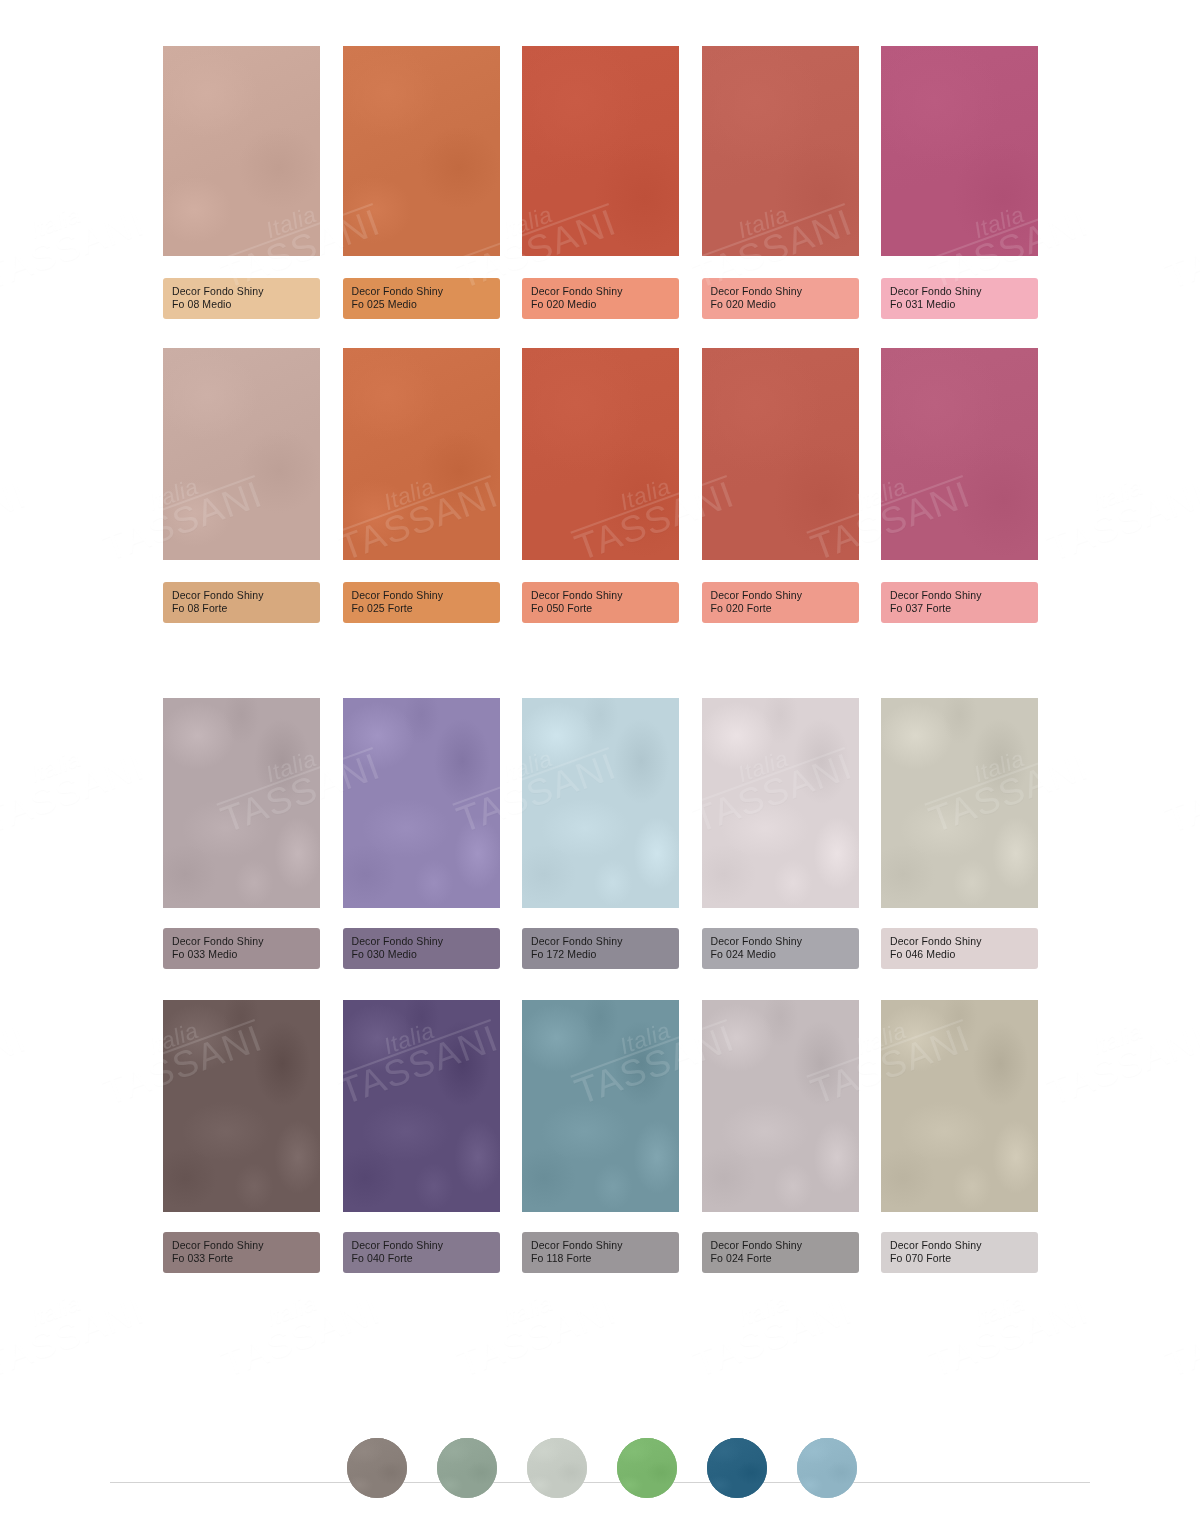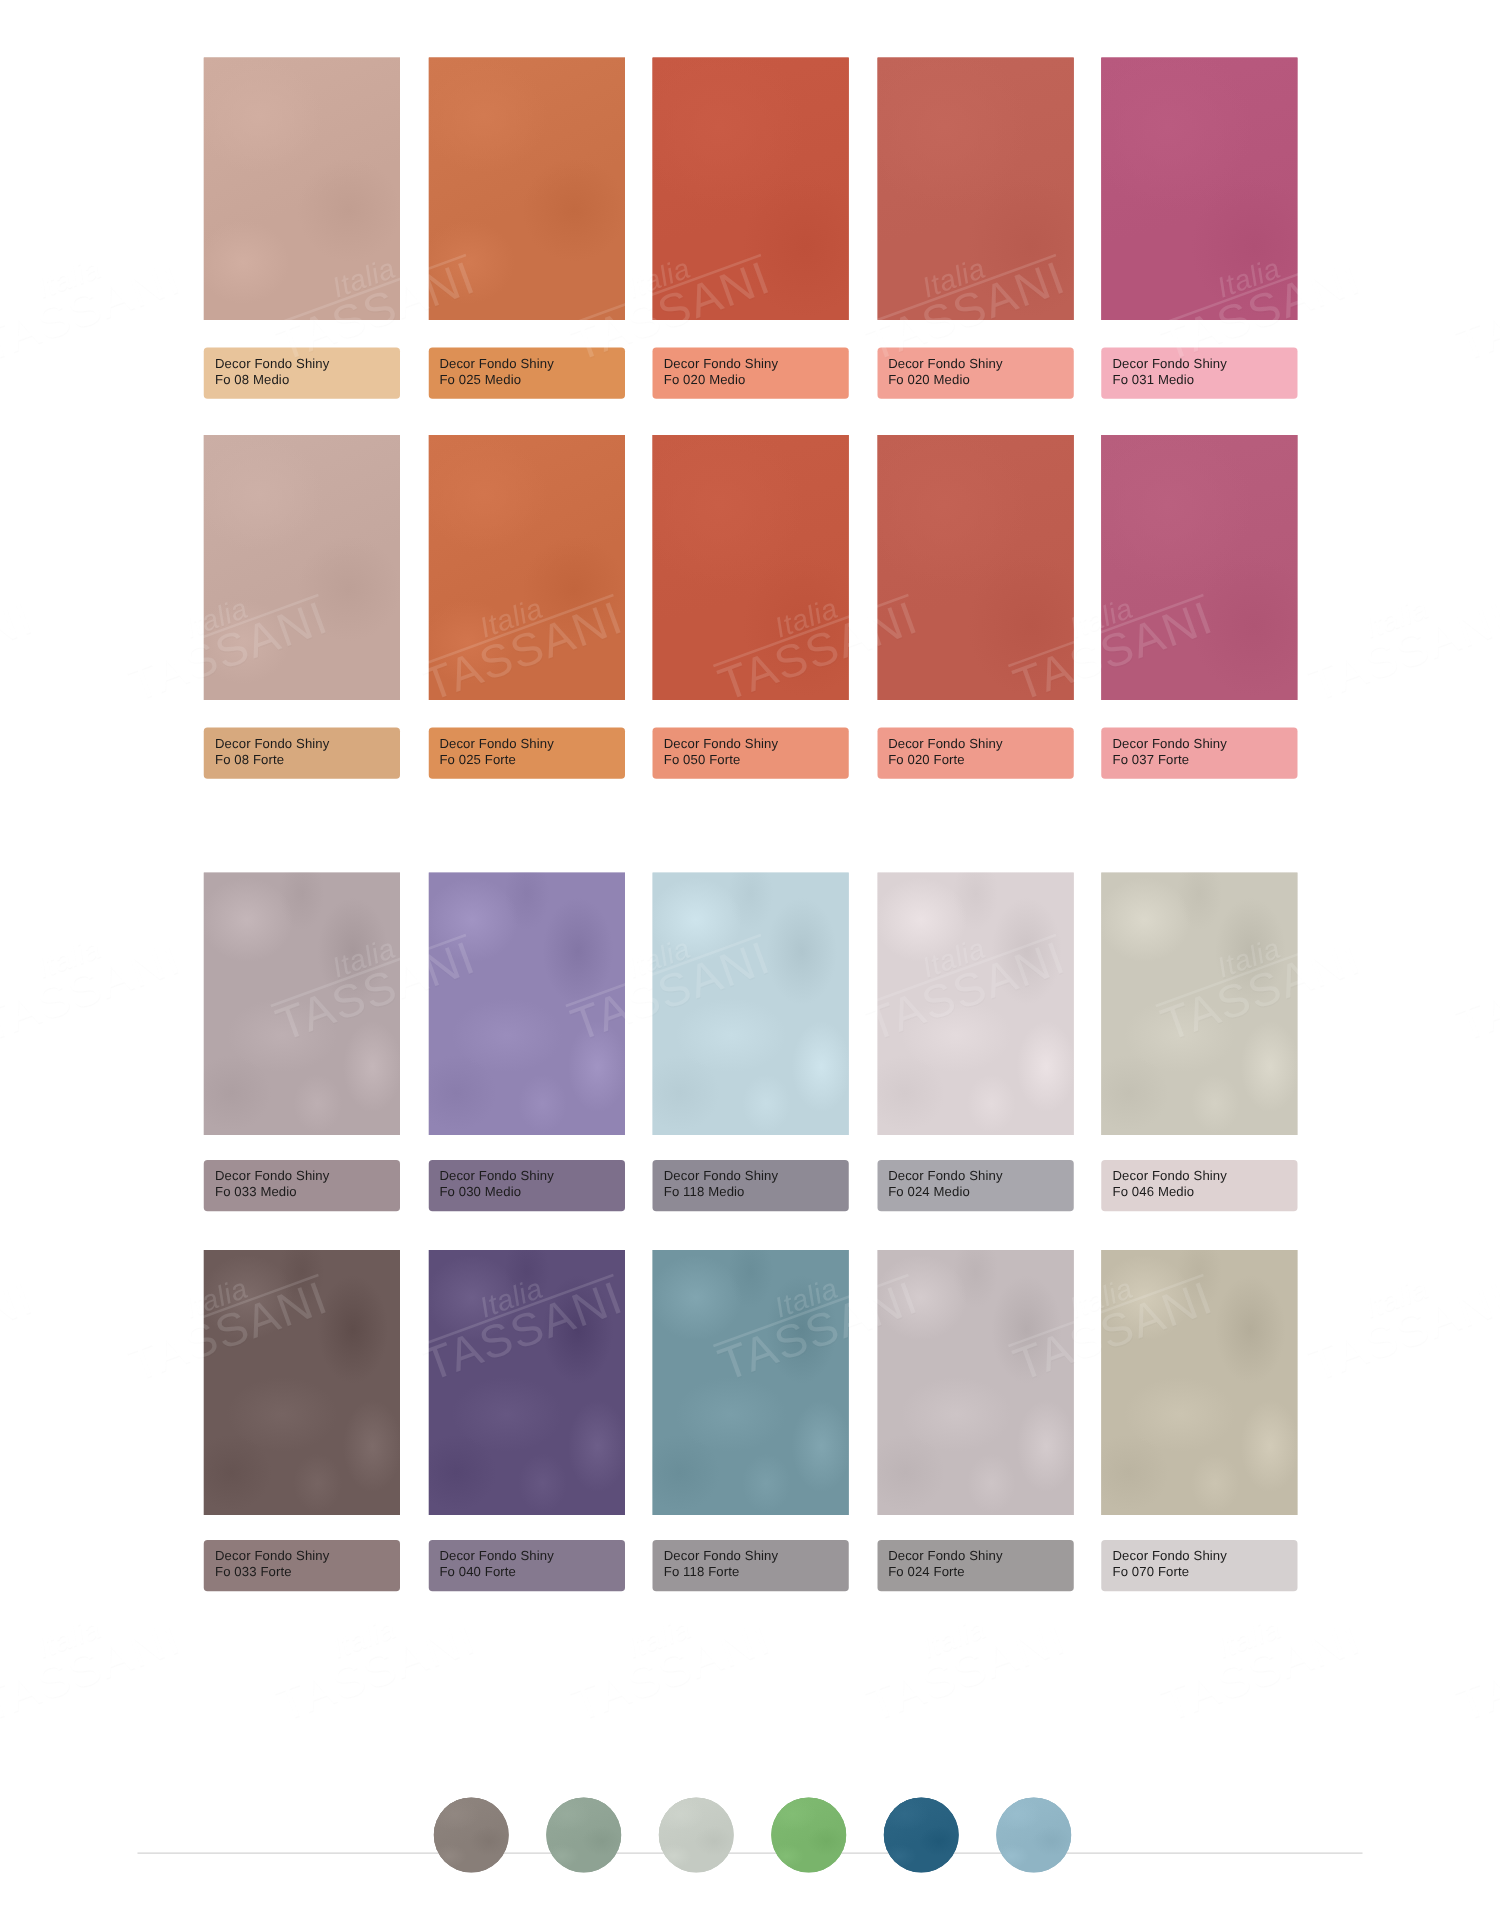--- a/index.html
+++ b/index.html
@@ -244,21 +244,21 @@
             <span class="l1">Decor Fondo Shiny</span>
             <span class="l2">Fo 030 Medio</span>
           </div>
         </div>
         <div class="swatch-cell">
           <div class="swatch-chip" style="height: 210px; background: rgb(190, 212, 220);">
             <div class="swatch-tex" style="background: radial-gradient(38% 26% at 22% 18%, rgb(206, 228, 236) 0%, transparent 62%), radial-gradient(30% 34% at 76% 30%, rgb(176, 198, 206) 0%, transparent 60%), radial-gradient(44% 22% at 40% 62%, rgb(199, 221, 229) 0%, transparent 64%), radial-gradient(26% 30% at 86% 74%, rgb(206, 228, 236) 0%, transparent 58%), radial-gradient(34% 24% at 14% 84%, rgb(183, 205, 213) 0%, transparent 60%), radial-gradient(20% 18% at 58% 88%, rgb(199, 221, 229) 0%, transparent 62%), radial-gradient(18% 22% at 50% 8%, rgb(183, 205, 213) 0%, transparent 64%), linear-gradient(rgb(190, 212, 220), rgb(190, 212, 220));"></div>
           </div>
           <div class="swatch-label" style="background: rgb(142, 138, 149); margin-top: 20px;">
             <span class="l1">Decor Fondo Shiny</span>
-            <span class="l2">Fo 118 Medio</span>
+            <span class="l2">Fo 172 Medio</span>
           </div>
         </div>
         <div class="swatch-cell">
           <div class="swatch-chip" style="height: 210px; background: rgb(219, 210, 212);">
             <div class="swatch-tex" style="background: radial-gradient(38% 26% at 22% 18%, rgb(235, 226, 228) 0%, transparent 62%), radial-gradient(30% 34% at 76% 30%, rgb(205, 196, 198) 0%, transparent 60%), radial-gradient(44% 22% at 40% 62%, rgb(228, 219, 221) 0%, transparent 64%), radial-gradient(26% 30% at 86% 74%, rgb(235, 226, 228) 0%, transparent 58%), radial-gradient(34% 24% at 14% 84%, rgb(212, 203, 205) 0%, transparent 60%), radial-gradient(20% 18% at 58% 88%, rgb(228, 219, 221) 0%, transparent 62%), radial-gradient(18% 22% at 50% 8%, rgb(212, 203, 205) 0%, transparent 64%), linear-gradient(rgb(219, 210, 212), rgb(219, 210, 212));"></div>
           </div>
           <div class="swatch-label" style="background: rgb(168, 167, 173); margin-top: 20px;">
             <span class="l1">Decor Fondo Shiny</span>
             <span class="l2">Fo 024 Medio</span>
           </div>

